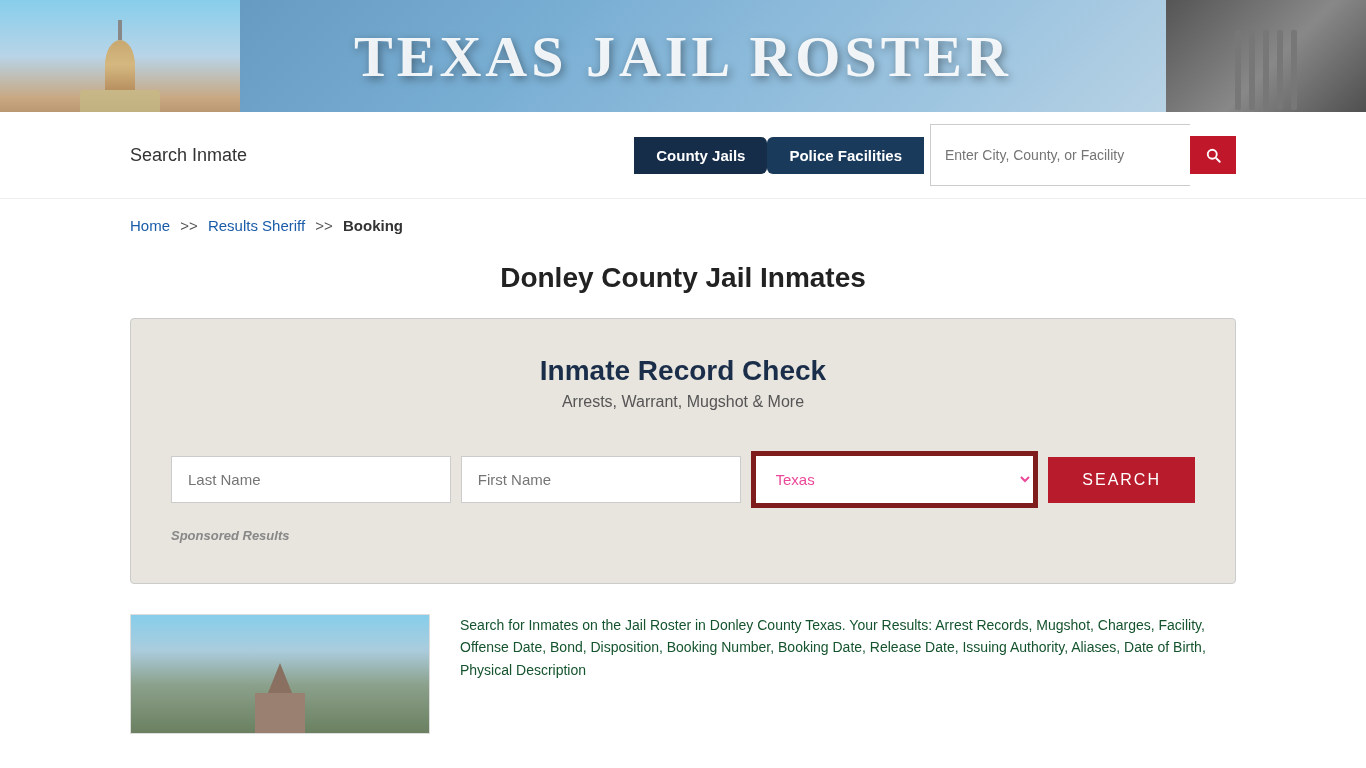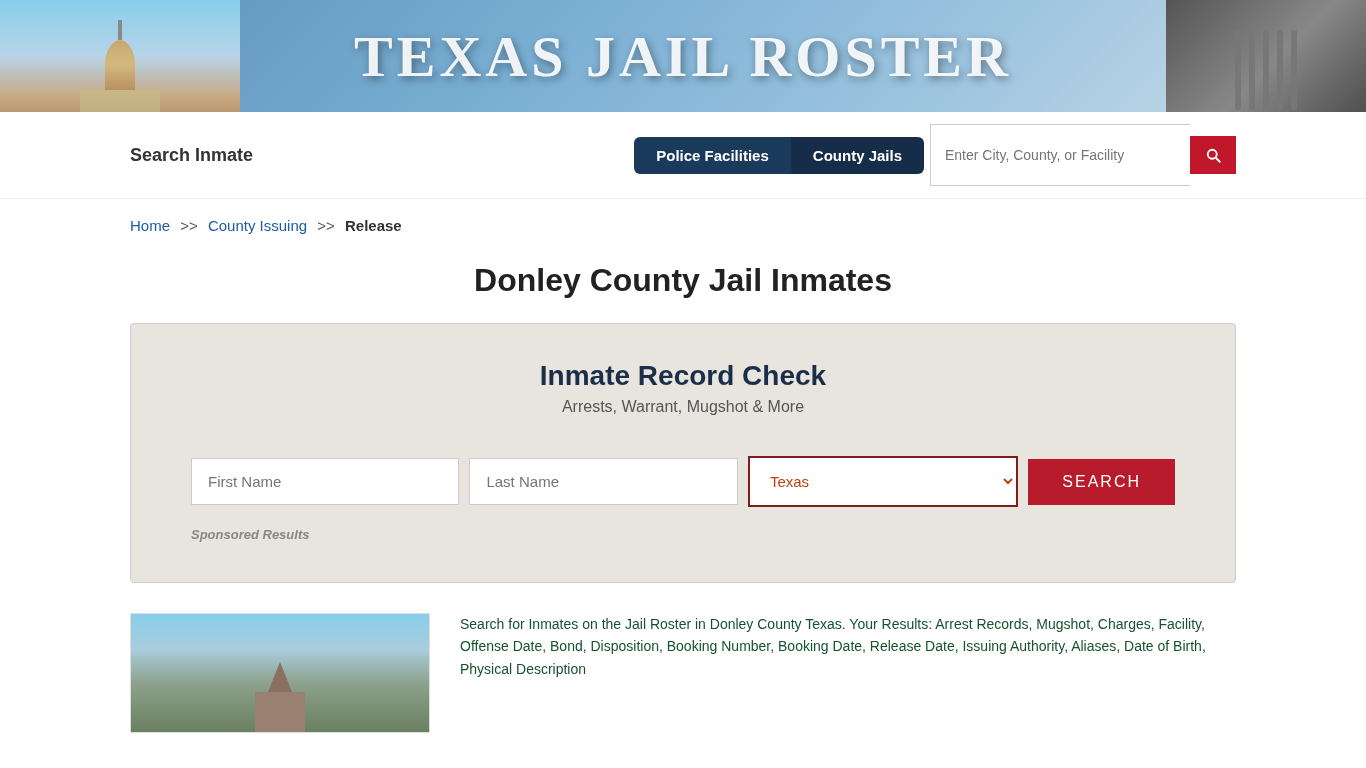--- a/index.html
+++ b/index.html
@@ -97,21 +97,20 @@
     .navbar {
       display: flex;
       align-items: center;
       padding: 12px 130px;
       background: #fff;
       border-bottom: 1px solid #eee;
       gap: 20px;
     }
     .navbar-left {
       flex: 1;
-      font-weight: bold;
     }
     .navbar-left span {
       font-size: 18px;
       color: #333;
     }
     .navbar-right {
       display: flex;
       align-items: center;
       gap: 0;
     }
@@ -179,32 +178,32 @@
       font-weight: bold;
       color: #333;
     }
 
     
     .page-title-section {
       text-align: center;
       padding: 18px 0 24px;
     }
     .page-title-section h1 {
-      font-size: 32px;
+      font-size: 28px;
       font-weight: bold;
       color: #222;
     }
 
     
     .record-check-box {
       margin: 0 130px 30px;
       background: #e8e4de;
       border: 1px solid #ccc;
       border-radius: 4px;
-      padding: 36px 60px 40px;
+      padding: 36px 40px 40px;
     }
     .record-check-box h2 {
       text-align: center;
       font-size: 28px;
       color: #1a2e4a;
       font-weight: bold;
       margin-bottom: 6px;
     }
     .record-check-box .subtitle {
       text-align: center;
@@ -224,24 +223,24 @@
       font-size: 15px;
       border: 1px solid #ccc;
       background: #fff;
       outline: none;
       color: #999;
     }
     .record-form select {
       flex: 1;
       padding: 14px 16px;
       font-size: 15px;
-      border: 2px solid #7f1d1d;
+      border: 5px solid #7f1d1d;
       background: #fff;
       outline: none;
-      color: #c2410c;
+      color: #ec4899;
       cursor: pointer;
     }
     .record-form .search-btn {
       background: #b81c2c;
       color: #fff;
       border: none;
       padding: 14px 34px;
       font-size: 16px;
       font-weight: normal;
       letter-spacing: 2px;
@@ -318,51 +317,51 @@
       <div class="jail-bar"></div>
     </div>
   </div>
 </div>
 
 <div class="navbar">
   <div class="navbar-left">
     <span>Search Inmate</span>
   </div>
   <div class="navbar-right">
+    <button class="nav-btn nav-btn-county active">County Jails</button>
     <button class="nav-btn nav-btn-police">Police Facilities</button>
-    <button class="nav-btn nav-btn-county active">County Jails</button>
     <div class="search-facility-wrapper">
       <input class="search-facility-input" type="text" placeholder="Enter City, County, or Facility" style="">
       <button class="search-facility-btn">
         <svg viewBox="0 0 24 24" xmlns="http://www.w3.org/2000/svg">
           <path d="M21 21l-4.35-4.35M17 11A6 6 0 1 1 5 11a6 6 0 0 1 12 0z" stroke="#fff" stroke-width="2.5" fill="none" stroke-linecap="round"></path>
         </svg>
       </button>
     </div>
   </div>
 </div>
 
 <div class="breadcrumb">
   <a href="#">Home</a>
   <span class="sep">&gt;&gt;</span>
-  <a href="#">County Issuing</a>
+  <a href="#">Results Sheriff</a>
   <span class="sep">&gt;&gt;</span>
-  <span class="current">Release</span>
+  <span class="current">Booking</span>
 </div>
 
 <div class="page-title-section">
   <h1>Donley County Jail Inmates</h1>
 </div>
 
 <div class="record-check-box">
   <h2>Inmate Record Check</h2>
   <p class="subtitle">Arrests, Warrant, Mugshot &amp; More</p>
   <div class="record-form">
+    <input type="text" placeholder="Last Name" style="">
     <input type="text" placeholder="First Name" style="">
-    <input type="text" placeholder="Last Name" style="">
     <select id="state-select"><option value="Alabama">Alabama</option><option value="Alaska">Alaska</option><option value="Arizona">Arizona</option><option value="Arkansas">Arkansas</option><option value="California">California</option><option value="Colorado">Colorado</option><option value="Connecticut">Connecticut</option><option value="Delaware">Delaware</option><option value="Florida">Florida</option><option value="Georgia">Georgia</option><option value="Hawaii">Hawaii</option><option value="Idaho">Idaho</option><option value="Illinois">Illinois</option><option value="Indiana">Indiana</option><option value="Iowa">Iowa</option><option value="Kansas">Kansas</option><option value="Kentucky">Kentucky</option><option value="Louisiana">Louisiana</option><option value="Maine">Maine</option><option value="Maryland">Maryland</option><option value="Massachusetts">Massachusetts</option><option value="Michigan">Michigan</option><option value="Minnesota">Minnesota</option><option value="Mississippi">Mississippi</option><option value="Missouri">Missouri</option><option value="Montana">Montana</option><option value="Nebraska">Nebraska</option><option value="Nevada">Nevada</option><option value="New Hampshire">New Hampshire</option><option value="New Jersey">New Jersey</option><option value="New Mexico">New Mexico</option><option value="New York">New York</option><option value="North Carolina">North Carolina</option><option value="North Dakota">North Dakota</option><option value="Ohio">Ohio</option><option value="Oklahoma">Oklahoma</option><option value="Oregon">Oregon</option><option value="Pennsylvania">Pennsylvania</option><option value="Rhode Island">Rhode Island</option><option value="South Carolina">South Carolina</option><option value="South Dakota">South Dakota</option><option value="Tennessee">Tennessee</option><option value="Texas" selected="">Texas</option><option value="Utah">Utah</option><option value="Vermont">Vermont</option><option value="Virginia">Virginia</option><option value="Washington">Washington</option><option value="West Virginia">West Virginia</option><option value="Wisconsin">Wisconsin</option><option value="Wyoming">Wyoming</option></select>
     <button class="search-btn">SEARCH</button>
   </div>
   <div class="sponsored-results">Sponsored Results</div>
 </div>
 
 <div class="bottom-section">
   <div class="bottom-image">
     <div class="church">
       <div class="church-steeple"></div>

